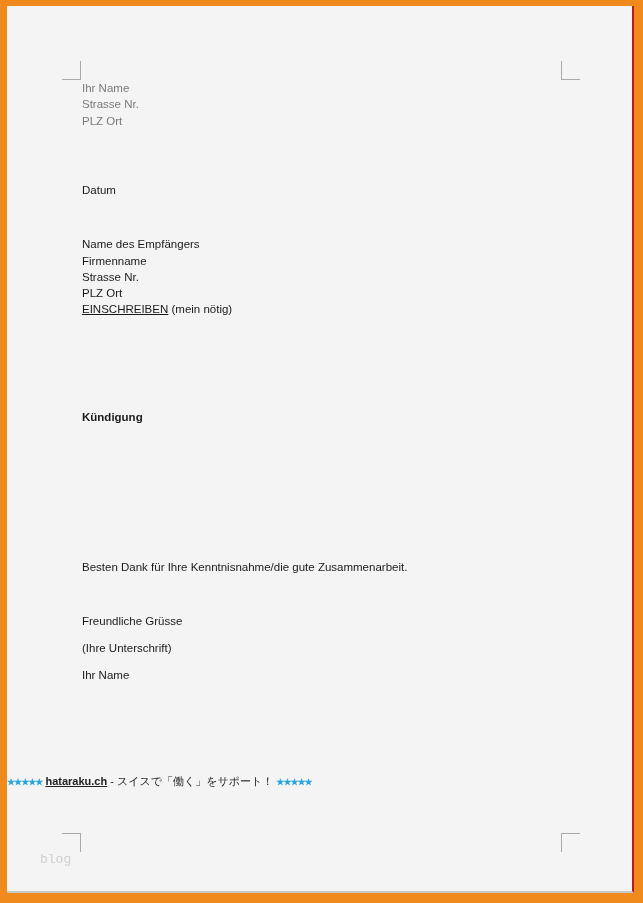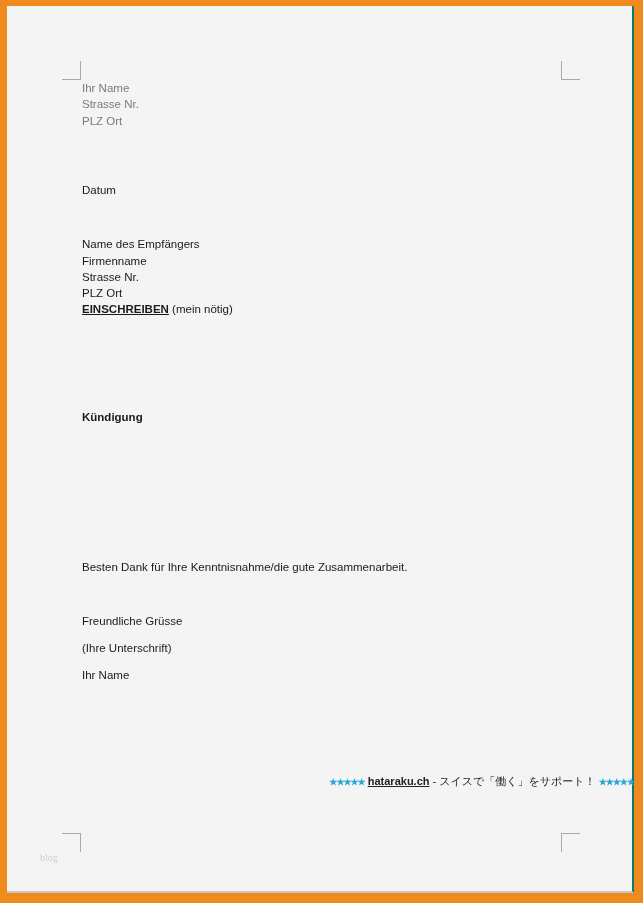--- a/index.html
+++ b/index.html
@@ -4,46 +4,46 @@
   <style>
     html, body { margin: 0; padding: 0; }
     body {
       width: 643px; height: 903px; position: relative; overflow: hidden;
       background: #f08a1c;
       font-family: "Liberation Sans", sans-serif;
     }
     .page {
       position: absolute; left: 7px; top: 6px; width: 627px; height: 887px;
       background: #f4f4f4;
-      border-right: 2px solid #0f766e;
+      border-right: 2px solid #b91c1c;
       border-bottom: 2px solid #c8c8c8;
       box-sizing: border-box;
     }
     .corner { position: absolute; width: 18px; height: 18px; border-color: #a9a9a9; border-style: solid; border-width: 0; }
     .c-tl { left: 55px; top: 55px; border-right-width: 1px; border-bottom-width: 1px; }
     .c-tr { left: 554px; top: 55px; border-left-width: 1px; border-bottom-width: 1px; }
     .c-bl { left: 55px; top: 827px; border-right-width: 1px; border-top-width: 1px; }
     .c-br { left: 554px; top: 827px; border-left-width: 1px; border-top-width: 1px; }
 
     .line {
       position: absolute; left: 75px; font-size: 11.5px; color: #1a1a1a;
       white-space: nowrap; line-height: 16px;
     }
     .grey { color: #7a7a7a; }
     .bold { font-weight: bold; }
-    .ul { text-decoration: underline; font-weight: bold; }
+    .ul { text-decoration: underline; font-weight: normal; }
     .footer {
-      position: absolute; left: 0; width: 627px; top: 767px; text-align: right;
+      position: absolute; left: 0; width: 627px; top: 767px; text-align: left;
       font-size: 11px; color: #222; white-space: nowrap; line-height: 16px;
     }
     .stars { color: #2aa7d8; font-size: 9px; letter-spacing: -1px; font-weight: bold; }
     .site { text-decoration: underline; font-weight: bold; color: #222; }
     .watermark {
-      position: absolute; left: 33px; top: 846px; font-size: 10px; color: #cfcfcf;
-      font-family: Liberation Serif, serif;
+      position: absolute; left: 33px; top: 846px; font-size: 13px; color: #cfcfcf;
+      font-family: Liberation Mono, monospace;
     }
   </style>
 </head>
 <body>
 
 <div class="page">
   <div class="corner c-tl"></div>
   <div class="corner c-tr"></div>
   <div class="corner c-bl"></div>
   <div class="corner c-br"></div>

